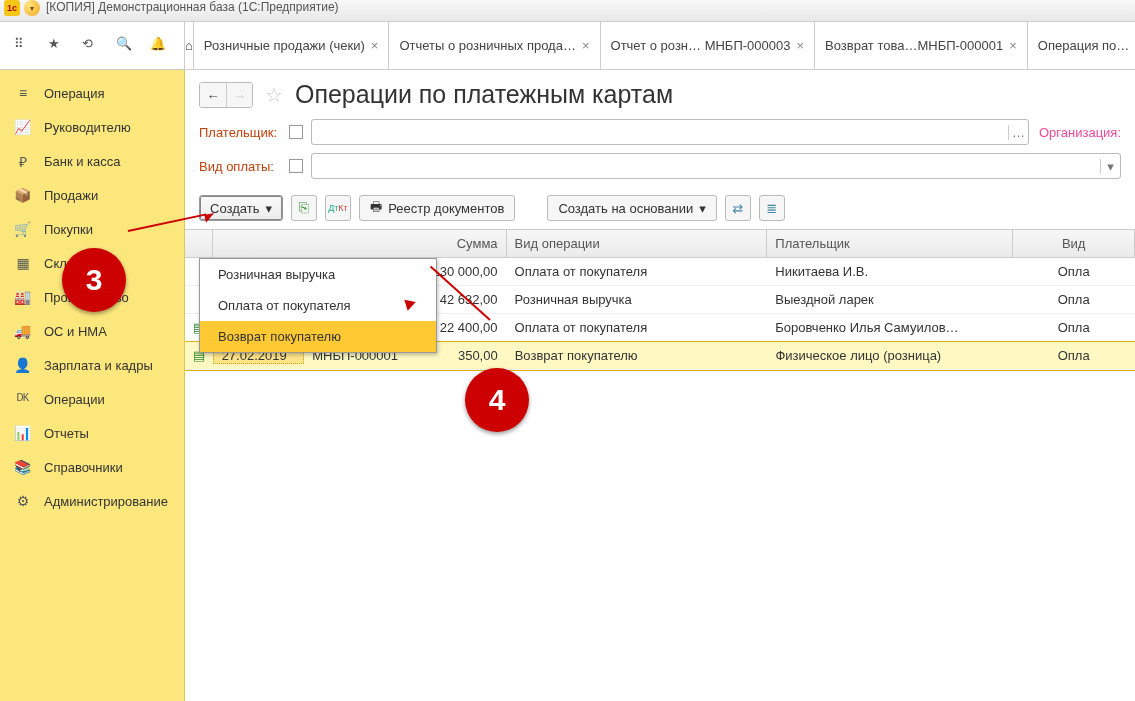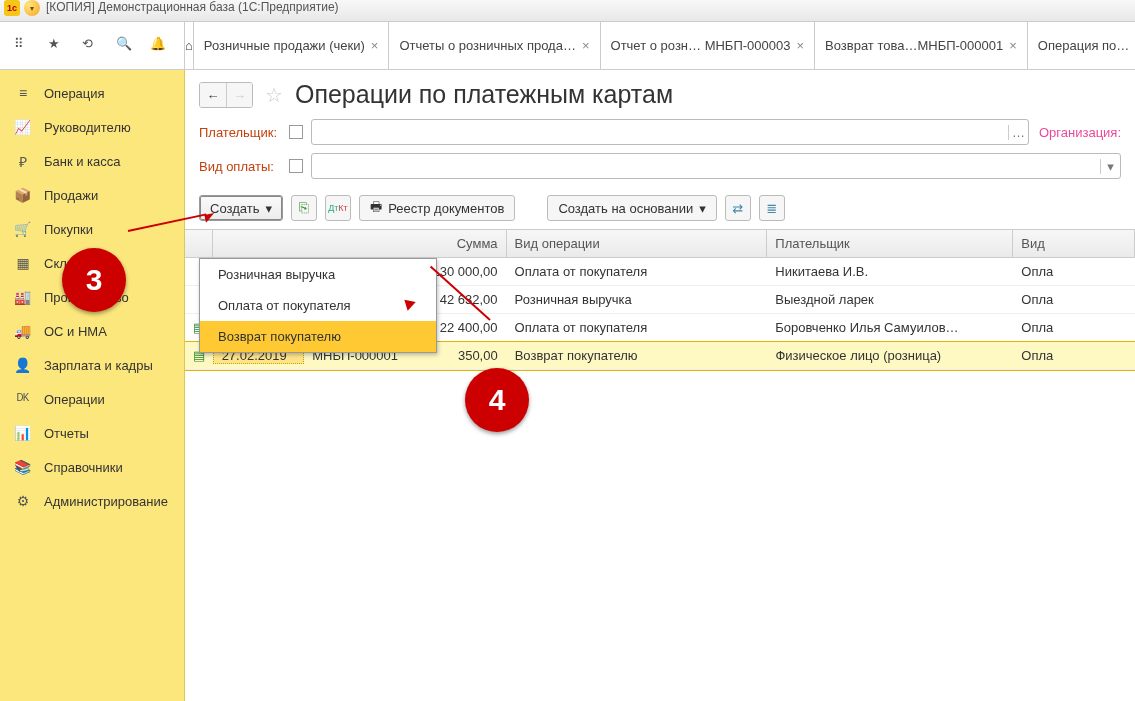--- a/index.html
+++ b/index.html
@@ -60,21 +60,21 @@
   .grid-row { display:flex;border-bottom:1px solid #eee;align-items:center;height:28px;}
   .grid-row .cell { padding:0 8px;border-right:1px solid transparent;overflow:hidden;white-space:nowrap;}
   .grid-row.hilite { background:#fef9c3; }
   .grid-row.active { outline:1px solid #e5b400; }
   .col-ind { width:30px;text-align:center;}
   .col-date { width:108px;}
   .col-num { width:120px;}
   .col-sum { width:120px;text-align:right;}
   .col-op { width:315px;}
   .col-pay { width:297px;}
-  .col-vid { width:145px;}
+  .col-vid { width:145px;text-align:center;}
   .doc-ico { color:#2a8c2a;font-size:13px;}
   
   
   .badge { position:absolute;width:64px;height:64px;border-radius:50%;background:#c00;color:#fff;font-size:30px;font-weight:bold;display:flex;align-items:center;justify-content:center;z-index:20;box-shadow:0 2px 4px rgba(0,0,0,0.4);}
   .arrow-line { position:absolute;background:#c00;height:2px;z-index:19;}
   .arrow-head { position:absolute;width:0;height:0;z-index:19;}
   
   
   .u-icon { font-family: Arial; }
 </style>

